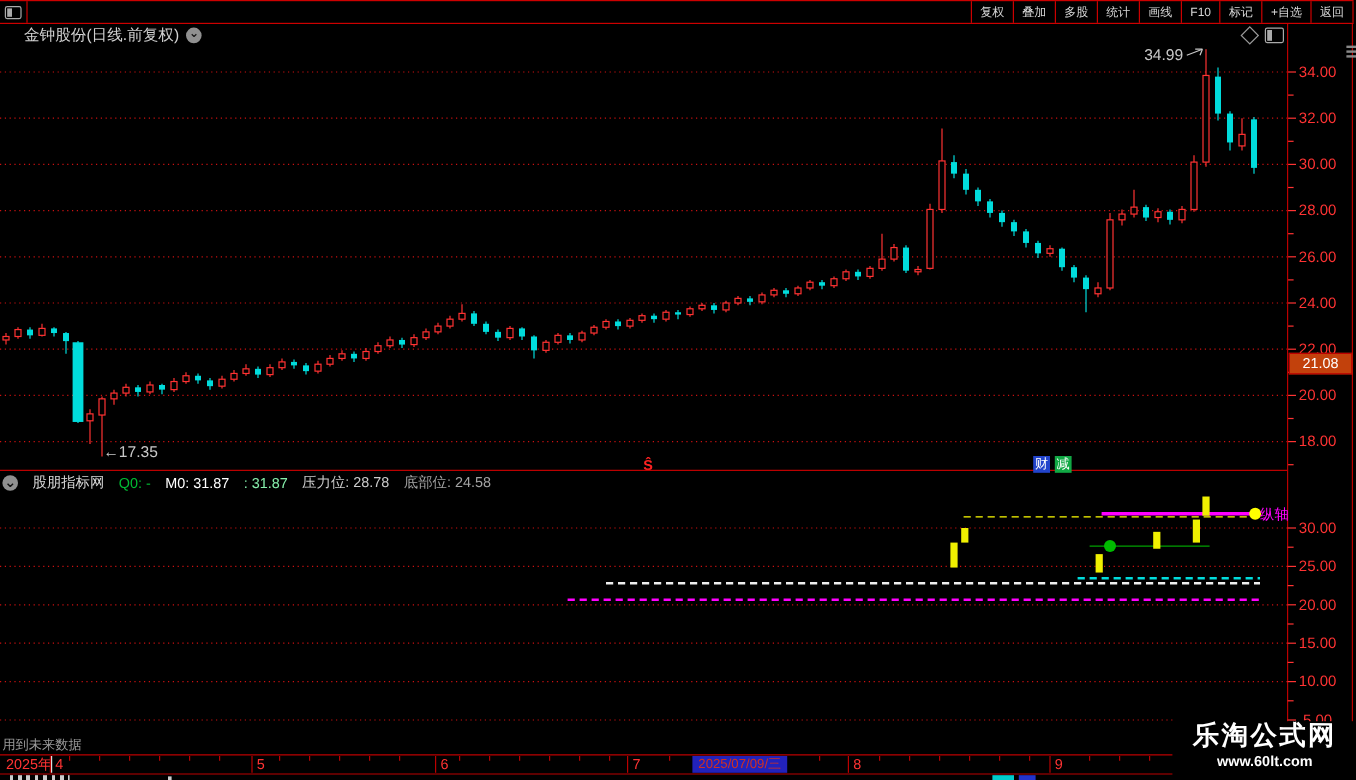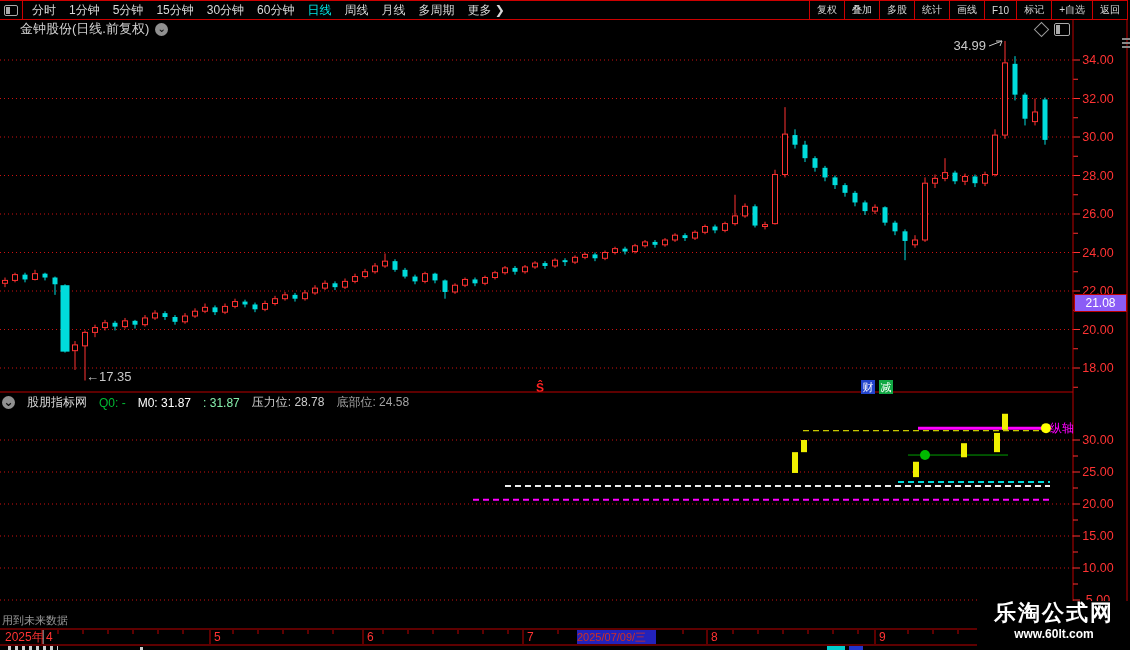--- a/index.html
+++ b/index.html
@@ -23,32 +23,32 @@
   .chev-circle{width:13px;height:13px;border-radius:50%;background:#909090;color:#111;font-size:10px;
                line-height:12px;text-align:center;font-weight:bold;}
   #corner-icons{left:1036px;top:23px;display:flex;gap:7px;align-items:center;z-index:10;}
   .diamond-icon{width:9px;height:9px;border:1px solid #999;transform:rotate(45deg);}
   #hamburger{left:1122px;top:38px;z-index:10;}
   #hamburger div{width:8px;height:2px;background:#888;margin-bottom:2px;}
   
   #indheader{left:2px;top:395px;height:15px;display:flex;align-items:center;gap:12px;z-index:10;}
   #indheader span{font-size:12px;white-space:nowrap;}
   
-  #price-tag{left:1074px;top:294px;width:51px;height:16px;background:#8b5cf6;border:1px solid #bb0000;
+  #price-tag{left:1074px;top:294px;width:51px;height:16px;background:#c2410c;border:1px solid #bb0000;
              color:#fff;font-size:12px;text-align:center;line-height:16px;z-index:10;}
   
   #badges{left:861px;top:380px;display:flex;gap:4px;z-index:10;}
   .badge{width:14px;height:14px;font-size:11px;color:#fff;text-align:center;line-height:14px;}
   
   #future-note{left:2px;top:613px;font-size:11px;color:#9a9a9a;z-index:10;}
   #watermark{left:978px;top:601px;width:152px;height:49px;background:#000;z-index:15;text-align:center;}
   #wm1{font-size:22px;font-weight:bold;color:#fff;letter-spacing:2px;line-height:24px;}
   #wm2{font-size:12px;font-weight:bold;color:#fff;line-height:18px;}
   #date-highlight{left:577px;top:630px;width:79px;height:14px;background:#2222bb;z-index:10;
-                  color:#d03022;font-size:11px;line-height:14px;white-space:nowrap;}
+                  color:#d03022;font-size:11px;text-align:center;line-height:14px;white-space:nowrap;}
   .clip-mark{z-index:9;}
   svg{position:absolute;left:0;top:0;z-index:1;}
 </style>
 </head>
 <body>
 
 <svg id="chart-svg" width="1130" height="650">
     <line x1="0" y1="60" x2="1073" y2="60" stroke="#cc1111" stroke-width="1" stroke-dasharray="1,3"></line>
     <line x1="1073" y1="60" x2="1080" y2="60" stroke="#ff3333" stroke-width="1"></line>
     <line x1="1073" y1="79.25" x2="1078" y2="79.25" stroke="#ff3333" stroke-width="1"></line>
@@ -595,33 +595,20 @@
     <line x1="858" y1="630" x2="858" y2="634" stroke="#bb0000" stroke-width="1"></line>
     <line x1="908" y1="630" x2="908" y2="634" stroke="#bb0000" stroke-width="1"></line>
     <line x1="933" y1="630" x2="933" y2="634" stroke="#bb0000" stroke-width="1"></line>
     <line x1="958" y1="630" x2="958" y2="634" stroke="#bb0000" stroke-width="1"></line>
   </svg>
 
 <div id="menubar" class="abs">
   <div id="menu-left-iconbox">
     <div class="panes-icon"></div>
   </div>
-  <div id="menu-left-items">
-      <span class="menu-item">分时</span>
-      <span class="menu-item">1分钟</span>
-      <span class="menu-item">5分钟</span>
-      <span class="menu-item">15分钟</span>
-      <span class="menu-item">30分钟</span>
-      <span class="menu-item">60分钟</span>
-      <span class="menu-item active">日线</span>
-      <span class="menu-item">周线</span>
-      <span class="menu-item">月线</span>
-      <span class="menu-item">多周期</span>
-      <span class="menu-item">更多 ❯</span>
-    </div>
   <div id="menu-right">
       <span class="menu-right-item">复权</span>
       <span class="menu-right-item">叠加</span>
       <span class="menu-right-item">多股</span>
       <span class="menu-right-item">统计</span>
       <span class="menu-right-item">画线</span>
       <span class="menu-right-item">F10</span>
       <span class="menu-right-item">标记</span>
       <span class="menu-right-item">+自选</span>
       <span class="menu-right-item">返回</span>

